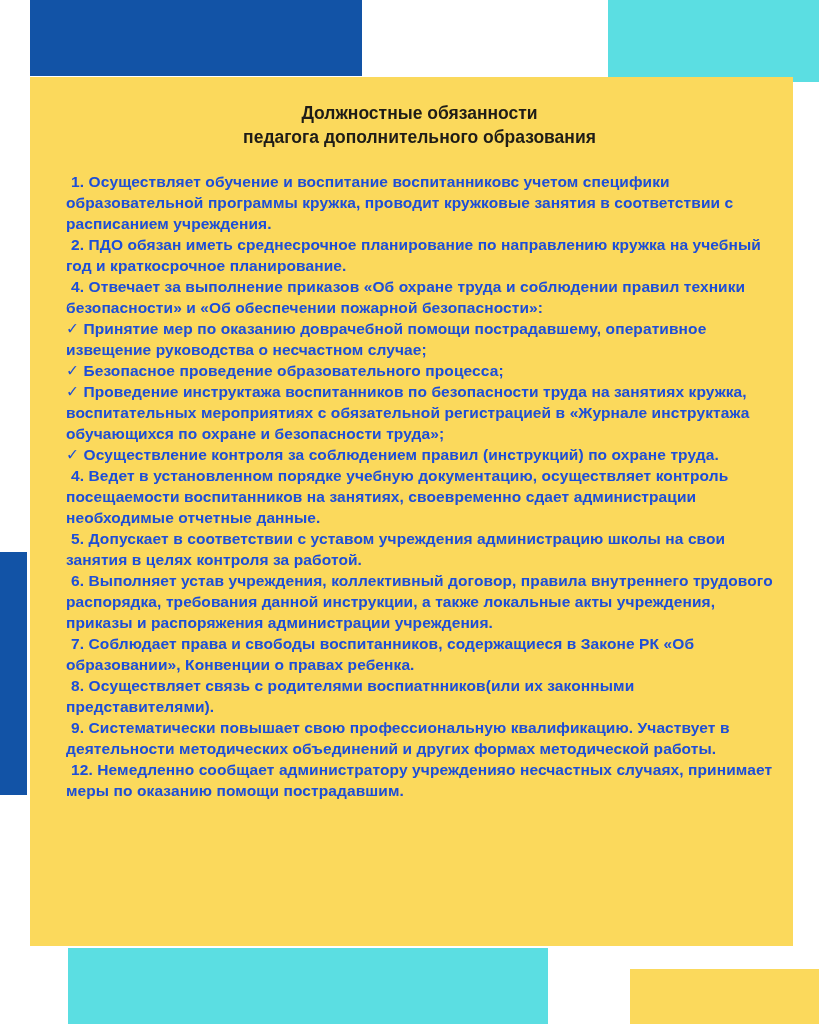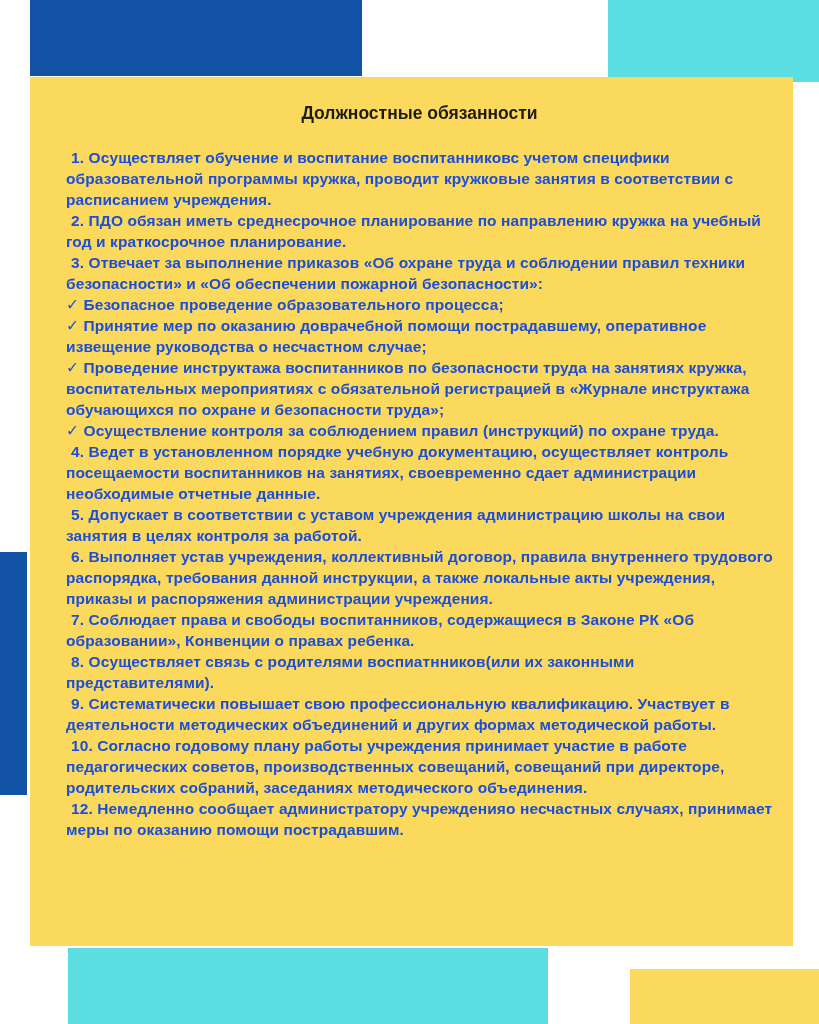--- a/index.html
+++ b/index.html
@@ -58,31 +58,31 @@
 
 <div class="deco deco-blue deco-blue-top"></div>
 <div class="deco deco-cyan deco-cyan-top"></div>
 <div class="deco deco-blue deco-blue-left"></div>
 <div class="deco deco-cyan deco-cyan-bottom"></div>
 <div class="deco deco-yellow deco-yellow-bottom"></div>
 
 <div class="card">
   <h1 class="card-title">
     <span>Должностные обязанности</span>
+    <span>педагога дополнительного образования</span>
   </h1>
   <div class="duties">
     <p class="num">1. Осуществляет обучение и воспитание воспитанниковс учетом специфики образовательной программы кружка, проводит кружковые занятия в соответствии с расписанием учреждения.</p>
     <p class="num">2. ПДО обязан иметь среднесрочное планирование по направлению кружка на учебный год и краткосрочное планирование.</p>
-    <p class="num">3. Отвечает за выполнение приказов «Об охране труда и соблюдении правил техники безопасности» и «Об обеспечении пожарной безопасности»:</p>
+    <p class="num">4. Отвечает за выполнение приказов «Об охране труда и соблюдении правил техники безопасности» и «Об обеспечении пожарной безопасности»:</p>
+    <p class="check">✓ Принятие мер по оказанию доврачебной помощи пострадавшему, оперативное извещение руководства о несчастном случае;</p>
     <p class="check">✓ Безопасное проведение образовательного процесса;</p>
-    <p class="check">✓ Принятие мер по оказанию доврачебной помощи пострадавшему, оперативное извещение руководства о несчастном случае;</p>
     <p class="check">✓ Проведение инструктажа воспитанников по безопасности труда на занятиях кружка, воспитательных мероприятиях с обязательной регистрацией в «Журнале инструктажа обучающихся по охране и безопасности труда»;</p>
     <p class="check">✓ Осуществление контроля за соблюдением правил (инструкций) по охране труда.</p>
     <p class="num">4. Ведет в установленном порядке учебную документацию, осуществляет контроль посещаемости воспитанников на занятиях, своевременно сдает администрации необходимые отчетные данные.</p>
     <p class="num">5. Допускает в соответствии с уставом учреждения администрацию школы на свои занятия в целях контроля за работой.</p>
     <p class="num">6. Выполняет устав учреждения, коллективный договор, правила внутреннего трудового распорядка, требования данной инструкции, а также локальные акты учреждения, приказы и распоряжения администрации учреждения.</p>
     <p class="num">7. Соблюдает права и свободы воспитанников, содержащиеся в Законе РК «Об образовании», Конвенции о правах ребенка.</p>
     <p class="num">8. Осуществляет связь с родителями воспиатнников(или их законными представителями).</p>
     <p class="num">9. Систематически повышает свою профессиональную квалификацию. Участвует в деятельности методических объединений и других формах методической работы.</p>
-    <p class="num">10. Согласно годовому плану работы учреждения принимает участие в работе педагогических советов, производственных совещаний, совещаний при директоре, родительских собраний, заседаниях методического объединения.</p>
     <p class="num">12. Немедленно сообщает администратору учрежденияо несчастных случаях, принимает меры по оказанию помощи пострадавшим.</p>
   </div>
 </div>
 
 </body></html>

